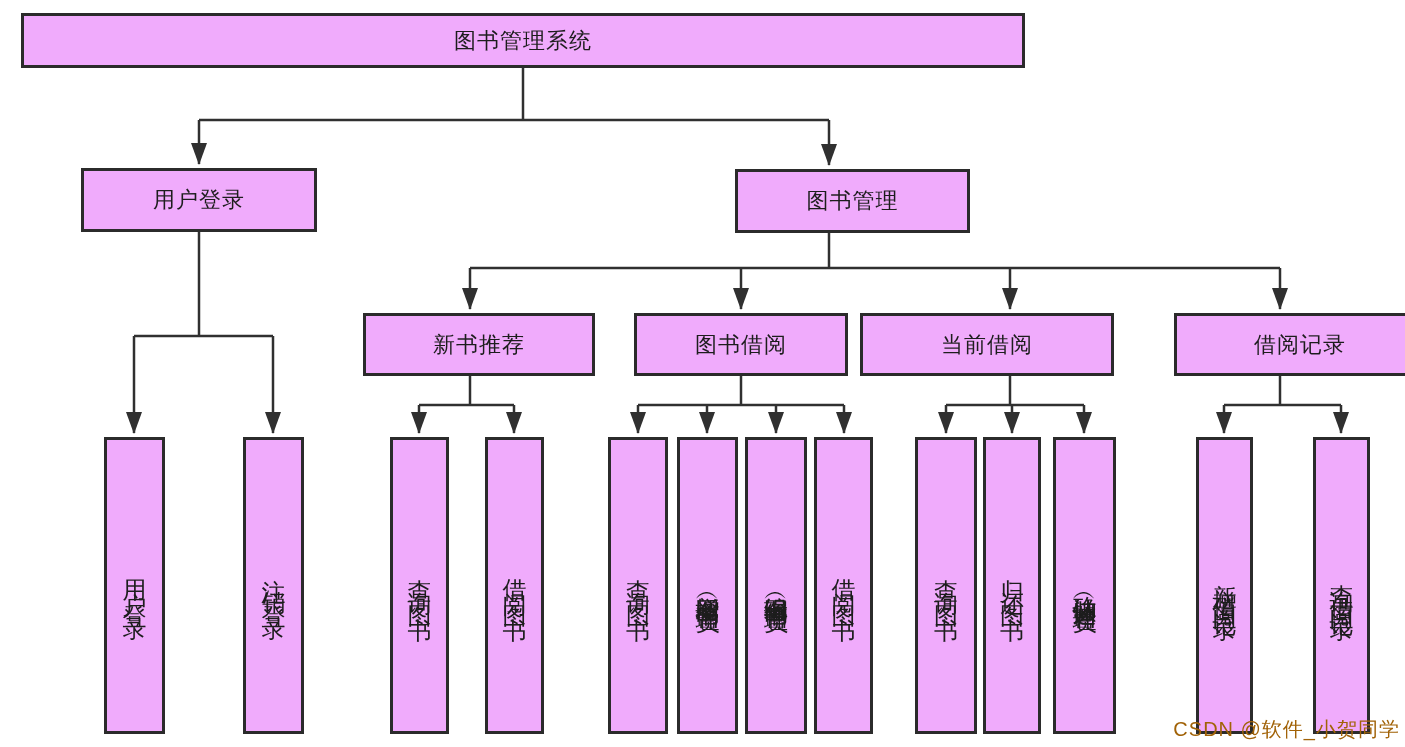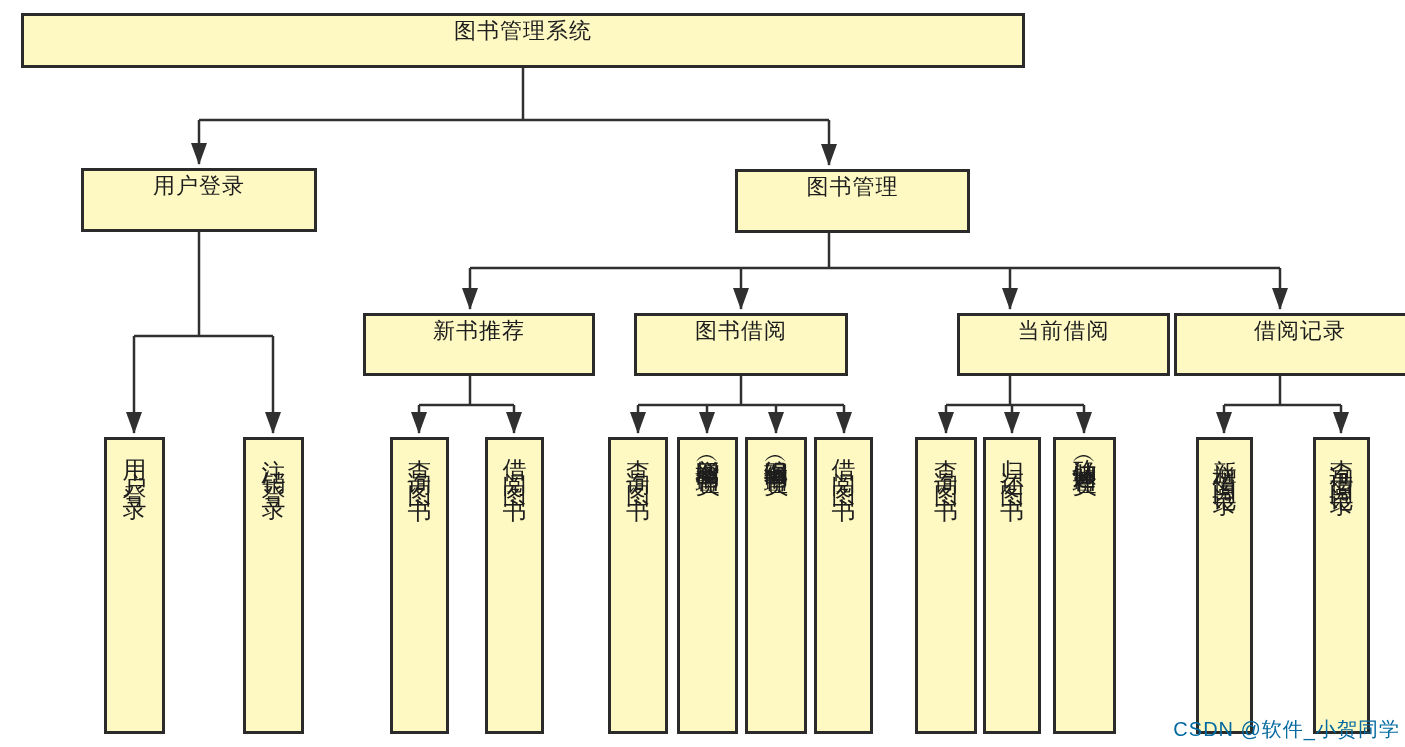--- a/index.html
+++ b/index.html
@@ -7,40 +7,40 @@
   .canvas{
     position:relative;
     width:1405px;height:747px;
     background:#ffffff;
     overflow:hidden;
   }
   .connectors{position:absolute;left:0;top:0;width:1405px;height:747px;}
   .node{
     position:absolute;
     box-sizing:border-box;
-    background:#fef9c3;
+    background:#f0abfc;
     border:3px solid #2b2b2b;
     display:flex;
-    align-items:flex-start;
+    align-items:center;
     justify-content:center;
     color:#1d1d1d;
     font-size:22px;
     letter-spacing:1px;
     z-index:2;
   }
   
   #n-root{left:21px;top:13px;width:1004px;height:55px;}
   
   #n-user-login{left:81px;top:168px;width:236px;height:64px;}
   #n-book-mgmt{left:712px;top:169px;width:235px;height:64px;margin-left:23px;}
   
   .lv3{top:313px;height:63px;}
   #n-new-book{left:363px;width:232px;}
   #n-book-borrow{left:634px;width:214px;font-family:Liberation Serif, serif;}
-  #n-current-borrow{left:957px;width:213px;}
+  #n-current-borrow{left:860px;width:254px;}
   #n-borrow-record{left:1174px;width:252px;}
   
   .leaf{top:437px;height:297px;}
   .leaf .vtext{
     writing-mode:vertical-rl;
     text-orientation:mixed;
     font-size:24px;
     letter-spacing:12px;
     white-space:nowrap;
   }
@@ -55,21 +55,21 @@
   #l-d1{left:915px;width:62px;}
   #l-d2{left:983px;width:58px;}
   #l-d3{left:1053px;width:63px;}
   #l-e1{left:1196px;width:57px;}
   #l-e2{left:1313px;width:57px;}
   .watermark{
     position:absolute;
     right:5px;
     bottom:4px;
     font-size:20px;
-    color:#0369a1;
+    color:#a16207;
     letter-spacing:1px;
     z-index:3;
   }
 </style>
 </head>
 <body>
 
 <div class="canvas">
 
   <svg class="connectors" width="1405" height="747" viewBox="0 0 1405 747" stroke="#303030" stroke-width="2.5" fill="none">

